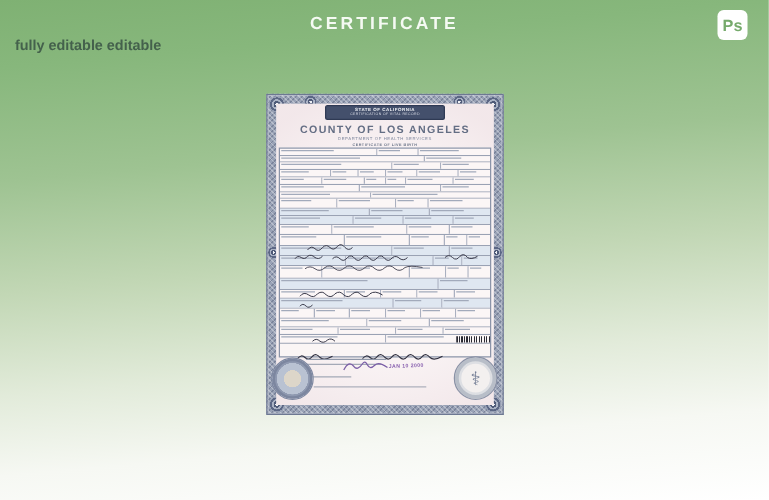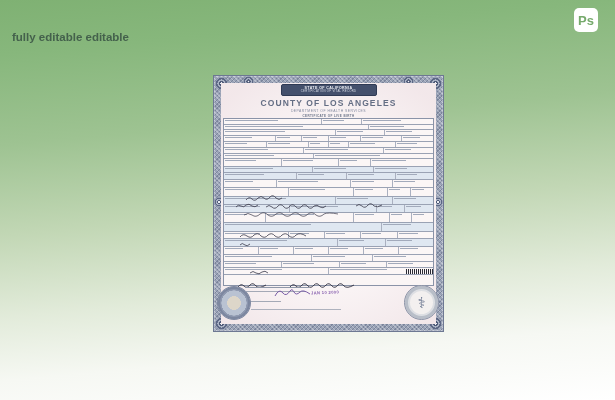--- a/index.html
+++ b/index.html
@@ -13,21 +13,21 @@
   .tagline{position:absolute;left:12px;top:31px;font-size:11.5px;font-weight:600;color:#44614c;}
   .page-title{position:absolute;left:0;right:0;top:10px;text-align:center;font-size:14px;font-weight:600;color:#f5faf3;letter-spacing:2.5px;}
   .ps-badge{position:absolute;right:17px;top:8px;width:24px;height:24px;background:#ffffff;border-radius:5px;
     display:flex;align-items:center;justify-content:center;font-size:13px;font-weight:700;color:#76aa6c;}
   
   .cert{position:absolute;left:213px;top:75px;width:190px;height:257px;
     background:#99a2b6;
     background-image:
       repeating-linear-gradient(45deg,rgba(255,255,255,.30) 0 1px,transparent 1px 3px),
       repeating-linear-gradient(-45deg,rgba(52,62,92,.30) 0 1px,transparent 1px 3px);
-    box-shadow:inset 0 0 0 1px #6d7892, inset 0 0 0 2px rgba(255,255,255,.25);padding-left:41px;}
+    box-shadow:inset 0 0 0 1px #6d7892, inset 0 0 0 2px rgba(255,255,255,.25);}
   .rosette{position:absolute;border-radius:50%;
     background:radial-gradient(circle,#eef0f5 0 12%,#4f5a78 13% 28%,#aab2c4 29% 44%,#5c6785 45% 60%,#97a0b4 61% 76%,#515c7a 77% 100%);}
   .rt-tl{left:2px;top:2px;width:13px;height:13px;}
   .rt-tr{right:2px;top:2px;width:13px;height:13px;}
   .rt-bl{left:2px;bottom:2px;width:13px;height:13px;}
   .rt-br{right:2px;bottom:2px;width:13px;height:13px;}
   .rt-t1{left:30px;top:1px;width:11px;height:11px;}
   .rt-t2{right:30px;top:1px;width:11px;height:11px;}
   .rt-ml{left:1px;top:122px;width:10px;height:10px;}
   .rt-mr{right:1px;top:122px;width:10px;height:10px;}
@@ -65,20 +65,21 @@
   .seal-right{right:-3px;top:202px;width:33px;height:33px;border:1px solid #8a92a6;background:#f3f0ef;
     box-shadow:inset 0 0 0 3px rgba(130,140,160,.4), inset 0 0 0 5px rgba(200,205,215,.5);
     display:flex;align-items:center;justify-content:center;font-size:15px;color:#6f7a92;}
 </style>
 </head>
 <body>
 
 <div class="stage">
 
   <div class="tagline">fully editable editable</div>
+  <div class="page-title">CERTIFICATE</div>
   <div class="ps-badge">Ps</div>
 
   <div class="cert">
     <div class="rosette rt-tl"></div>
     <div class="rosette rt-tr"></div>
     <div class="rosette rt-bl"></div>
     <div class="rosette rt-br"></div>
     <div class="rosette rt-t1"></div>
     <div class="rosette rt-t2"></div>
     <div class="rosette rt-ml"></div>

